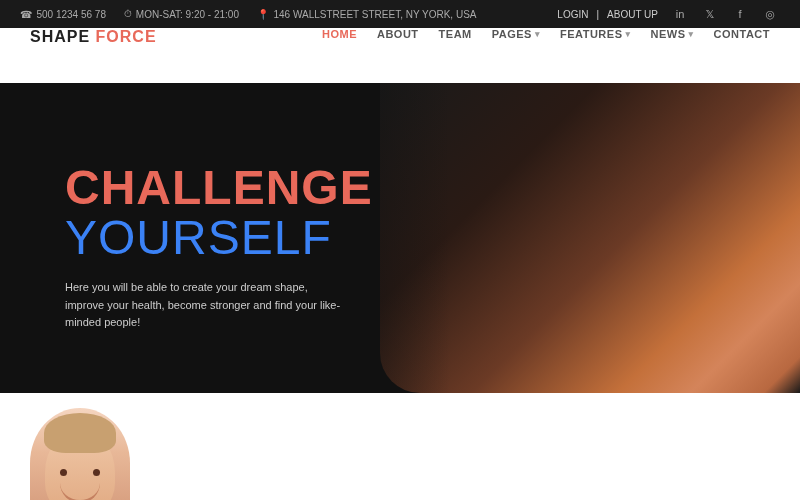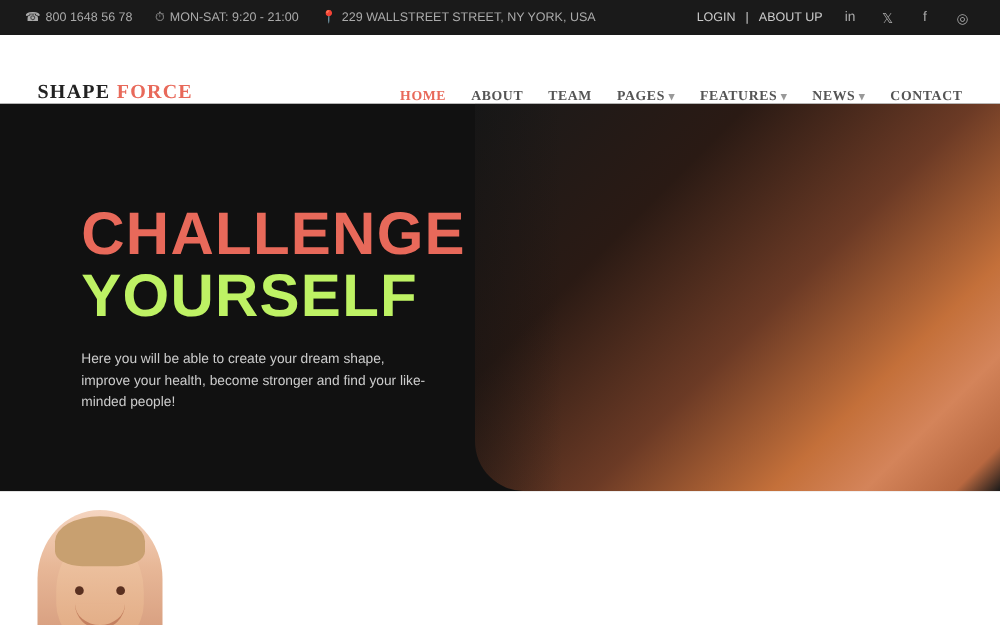--- a/index.html
+++ b/index.html
@@ -52,25 +52,24 @@
       color: #aaa;
       font-size: 11px;
       cursor: pointer;
     }
 
     
     .navbar {
       background: #fff;
       height: 55px;
       display: flex;
-      align-items: flex-end;
+      align-items: flex-start;
       justify-content: space-between;
       padding: 0 30px;
       box-shadow: 0 1px 3px rgba(0,0,0,0.1);
-      font-family: Liberation Serif, serif;
     }
     .logo {
       font-size: 16px;
       font-weight: 900;
       letter-spacing: 1px;
       text-transform: uppercase;
     }
     .logo span:first-child { color: #222; }
     .logo span:last-child { color: #e8695a; }
     .nav-links {
@@ -131,22 +130,22 @@
     .hero-title-top {
       font-size: 48px;
       font-weight: 900;
       color: #e8695a;
       text-transform: uppercase;
       line-height: 1;
       letter-spacing: 1px;
     }
     .hero-title-bottom {
       font-size: 48px;
-      font-weight: 700;
-      color: #bef264;
+      font-weight: 400;
+      color: #3b82f6;
       text-transform: uppercase;
       line-height: 1.1;
       letter-spacing: 1px;
     }
     .hero-desc {
       color: #ccc;
       font-size: 11px;
       margin-top: 14px;
       max-width: 280px;
       line-height: 1.6;
@@ -265,29 +264,29 @@
       border-radius: 50%;
     }
   </style>
 </head>
 <body>
 
 <div class="top-bar">
   <div class="top-bar-left">
     <div class="top-bar-item">
       <span>☎</span>
-      <span>800 1648 56 78</span>
+      <span>500 1234 56 78</span>
     </div>
     <div class="top-bar-item">
       <span>⏱</span>
       <span>MON-SAT: 9:20 - 21:00</span>
     </div>
     <div class="top-bar-item">
       <span>📍</span>
-      <span>229 WALLSTREET STREET, NY YORK, USA</span>
+      <span>146 WALLSTREET STREET, NY YORK, USA</span>
     </div>
   </div>
   <div class="top-bar-right">
     <div class="top-bar-auth">
       <span style="cursor:pointer;">LOGIN</span>
       <span>|</span>
       <span style="cursor:pointer;">ABOUT UP</span>
     </div>
     <div class="top-bar-social">
       <span class="social-icon">in</span>

